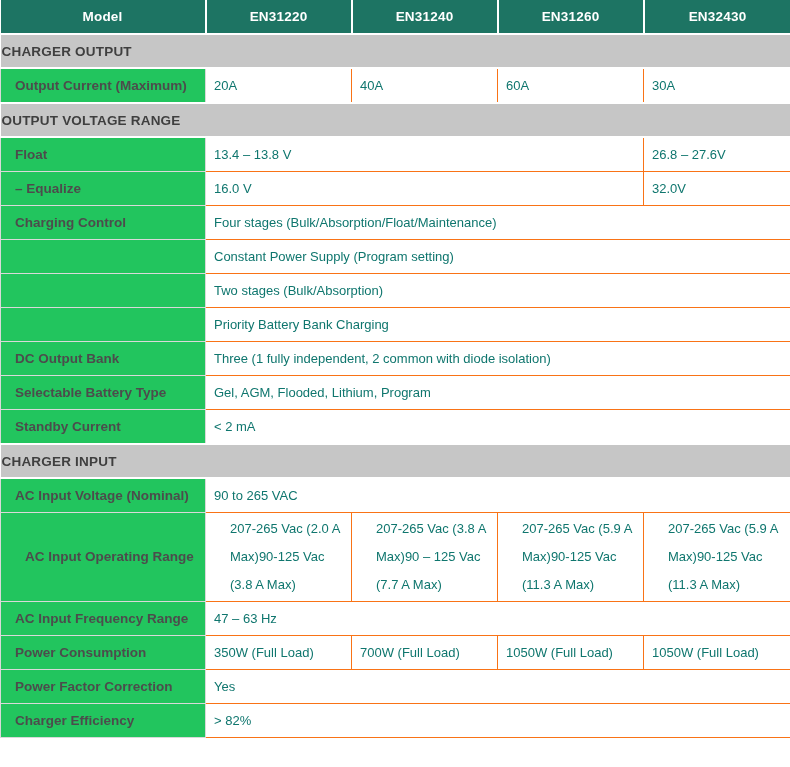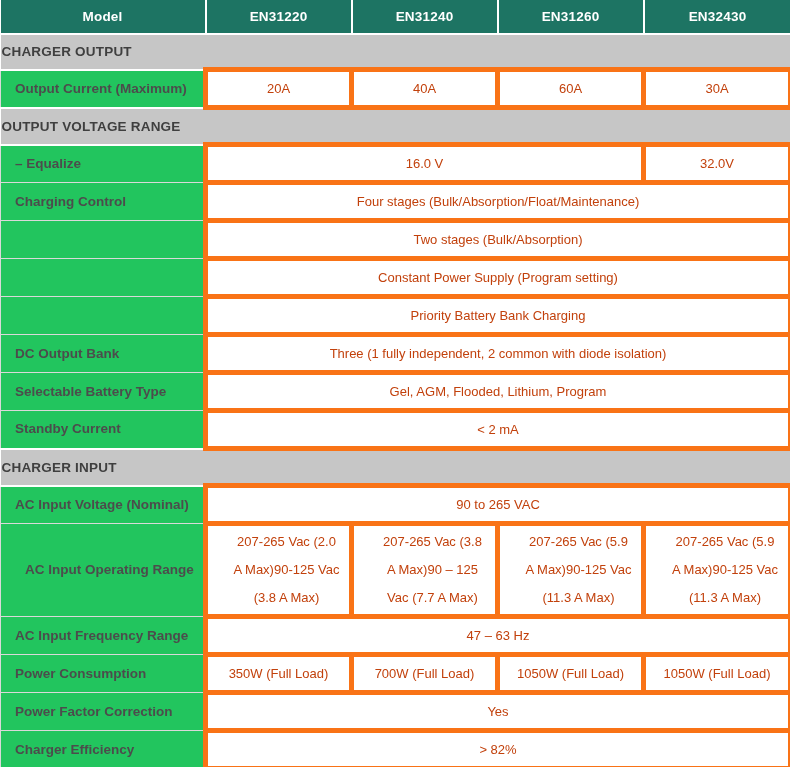--- a/index.html
+++ b/index.html
@@ -41,24 +41,24 @@
     background: #22c55e;
     color: #4c4c4c;
     font-weight: 700;
     text-align: left;
     padding: 0 8px 0 14px;
     border: 1px solid #d9d9d9;
     line-height: 1.3;
   }
   td.value {
     background: #ffffff;
-    color: #c2410c;
-    text-align: center;
+    color: #0f766e;
+    text-align: left;
     padding: 0 8px;
-    border: 5px solid #f97316;
+    border: 1px solid #f97316;
     line-height: 2.15;
     font-size: 13px;
   }
   tr.normal td {
     height: 33px;
   }
   tr.tall td {
     height: 88px;
     padding-left: 24px;
   }
@@ -91,35 +91,40 @@
       <td class="label">Output Current (Maximum)</td>
       <td class="value">20A</td>
       <td class="value">40A</td>
       <td class="value">60A</td>
       <td class="value">30A</td>
     </tr>
     <tr>
       <td class="section" colspan="5">OUTPUT VOLTAGE RANGE</td>
     </tr>
     <tr class="normal">
+      <td class="label">Float</td>
+      <td class="value" colspan="3">13.4 – 13.8 V</td>
+      <td class="value">26.8 – 27.6V</td>
+    </tr>
+    <tr class="normal">
       <td class="label">– Equalize</td>
       <td class="value" colspan="3">16.0 V</td>
       <td class="value">32.0V</td>
     </tr>
     <tr class="normal">
       <td class="label">Charging Control</td>
       <td class="value" colspan="4">Four stages (Bulk/Absorption/Float/Maintenance)</td>
     </tr>
     <tr class="normal">
       <td class="label"></td>
-      <td class="value" colspan="4">Two stages (Bulk/Absorption)</td>
+      <td class="value" colspan="4">Constant Power Supply (Program setting)</td>
     </tr>
     <tr class="normal">
       <td class="label"></td>
-      <td class="value" colspan="4">Constant Power Supply (Program setting)</td>
+      <td class="value" colspan="4">Two stages (Bulk/Absorption)</td>
     </tr>
     <tr class="normal">
       <td class="label"></td>
       <td class="value" colspan="4">Priority Battery Bank Charging</td>
     </tr>
     <tr class="normal">
       <td class="label">DC Output Bank</td>
       <td class="value" colspan="4">Three (1 fully independent, 2 common with diode isolation)</td>
     </tr>
     <tr class="normal">

